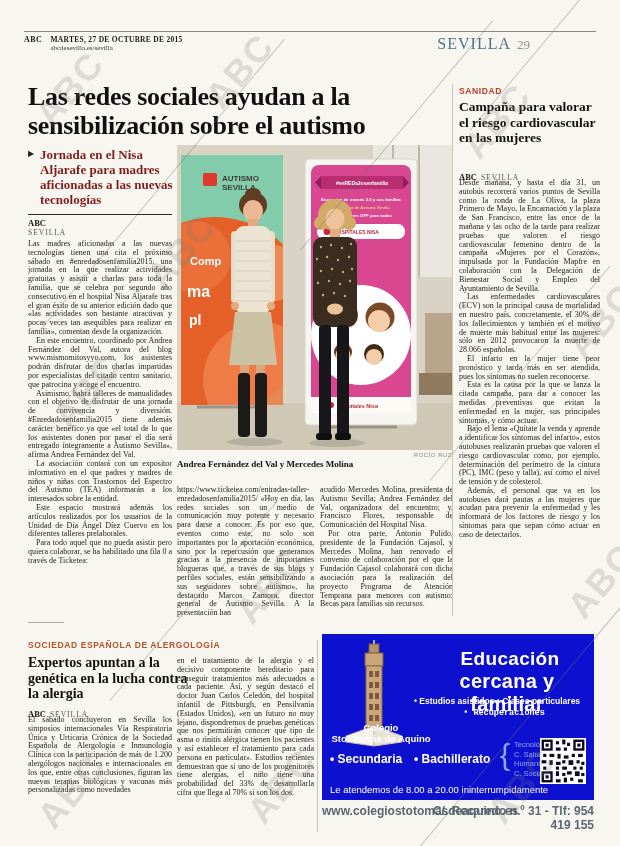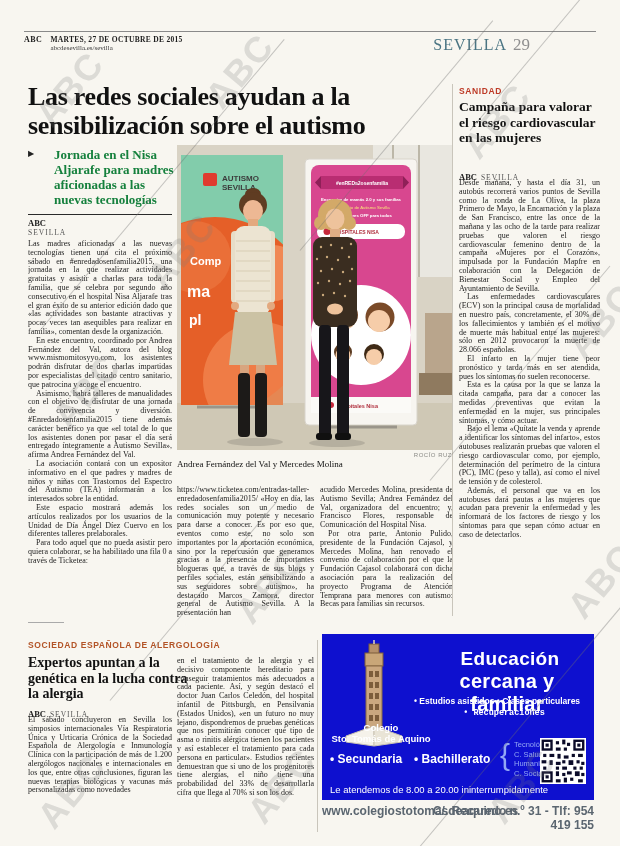--- a/index.html
+++ b/index.html
@@ -10,43 +10,43 @@
     font-family:"Liberation Serif", serif; color:#1b1b1b;
   }
   .abs { position:absolute; }
   .rule { background:#8a8a8a; }
 
   
   .mh-brand { font-size:8px; font-weight:bold; letter-spacing:.5px; }
   .mh-date  { font-size:7.5px; font-weight:bold; letter-spacing:.3px; }
   .mh-site  { font-size:7px; color:#3a3a3a; }
   .mh-section { font-size:16px; color:#4a7482; letter-spacing:1px; }
-  .mh-folio { font-size:17px; color:#8f8f8f; margin-left:6px; }
+  .mh-folio { font-size:13px; color:#8f8f8f; margin-left:6px; }
 
   
   .lead-headline { font-size:26px; line-height:29px; font-weight:bold; letter-spacing:-0.3px; color:#111; }
-  .standfirst { font-size:13px; line-height:15px; font-weight:bold; color:#15803d;margin-left:14px; }
+  .standfirst { font-size:13px; line-height:15px; font-weight:bold; color:#7f1d1d; }
   .sf-arrow { position:absolute; left:-12px; top:2px; font-size:8px; color:#222; }
   .kicker { font-family:"Liberation Sans", sans-serif; font-size:8.5px; font-weight:bold; letter-spacing:.6px; color:#bd3a26; }
   .sub-headline { font-weight:bold; color:#111; }
 
   .byline-rule { background:#2a2a2a; height:1px; }
   .by-agency { font-size:8.5px; font-weight:bold; }
   .by-city { font-size:7.5px; letter-spacing:1px; color:#555; }
 
   
   .col { font-size:8px; line-height:8.8px; text-align:justify; overflow:hidden; color:#1d1d1d; }
   .col p { margin:0; }
   .col p + p { text-indent:8px; }
   .wordbreak { word-break:break-word; }
 
   
   .photo-box { background:#fca5a5; overflow:hidden; }
   .photo-credit { font-family:"Liberation Sans", sans-serif; font-size:6px; letter-spacing:.5px; color:#8a8a85; text-align:right; }
-  .photo-caption { font-size:9px; font-weight:normal; color:#111; }
+  .photo-caption { font-size:9px; font-weight:bold; color:#111; }
 
   
   .ad-box { font-family:"Liberation Sans", sans-serif; color:#fff; }
   .ad-title1 { font-size:19px; font-weight:bold; letter-spacing:.3px; }
   .ad-title2 { font-size:20px; font-weight:bold; letter-spacing:.3px; }
   .ad-services { font-size:8.5px; font-weight:bold; }
   .ad-school { font-size:9.5px; font-weight:bold; text-align:center; line-height:11px; }
   .ad-level { font-size:12px; font-weight:bold; }
   .ad-track { font-size:7.5px; line-height:9.5px; }
   .ad-hours { font-size:9.5px; }

